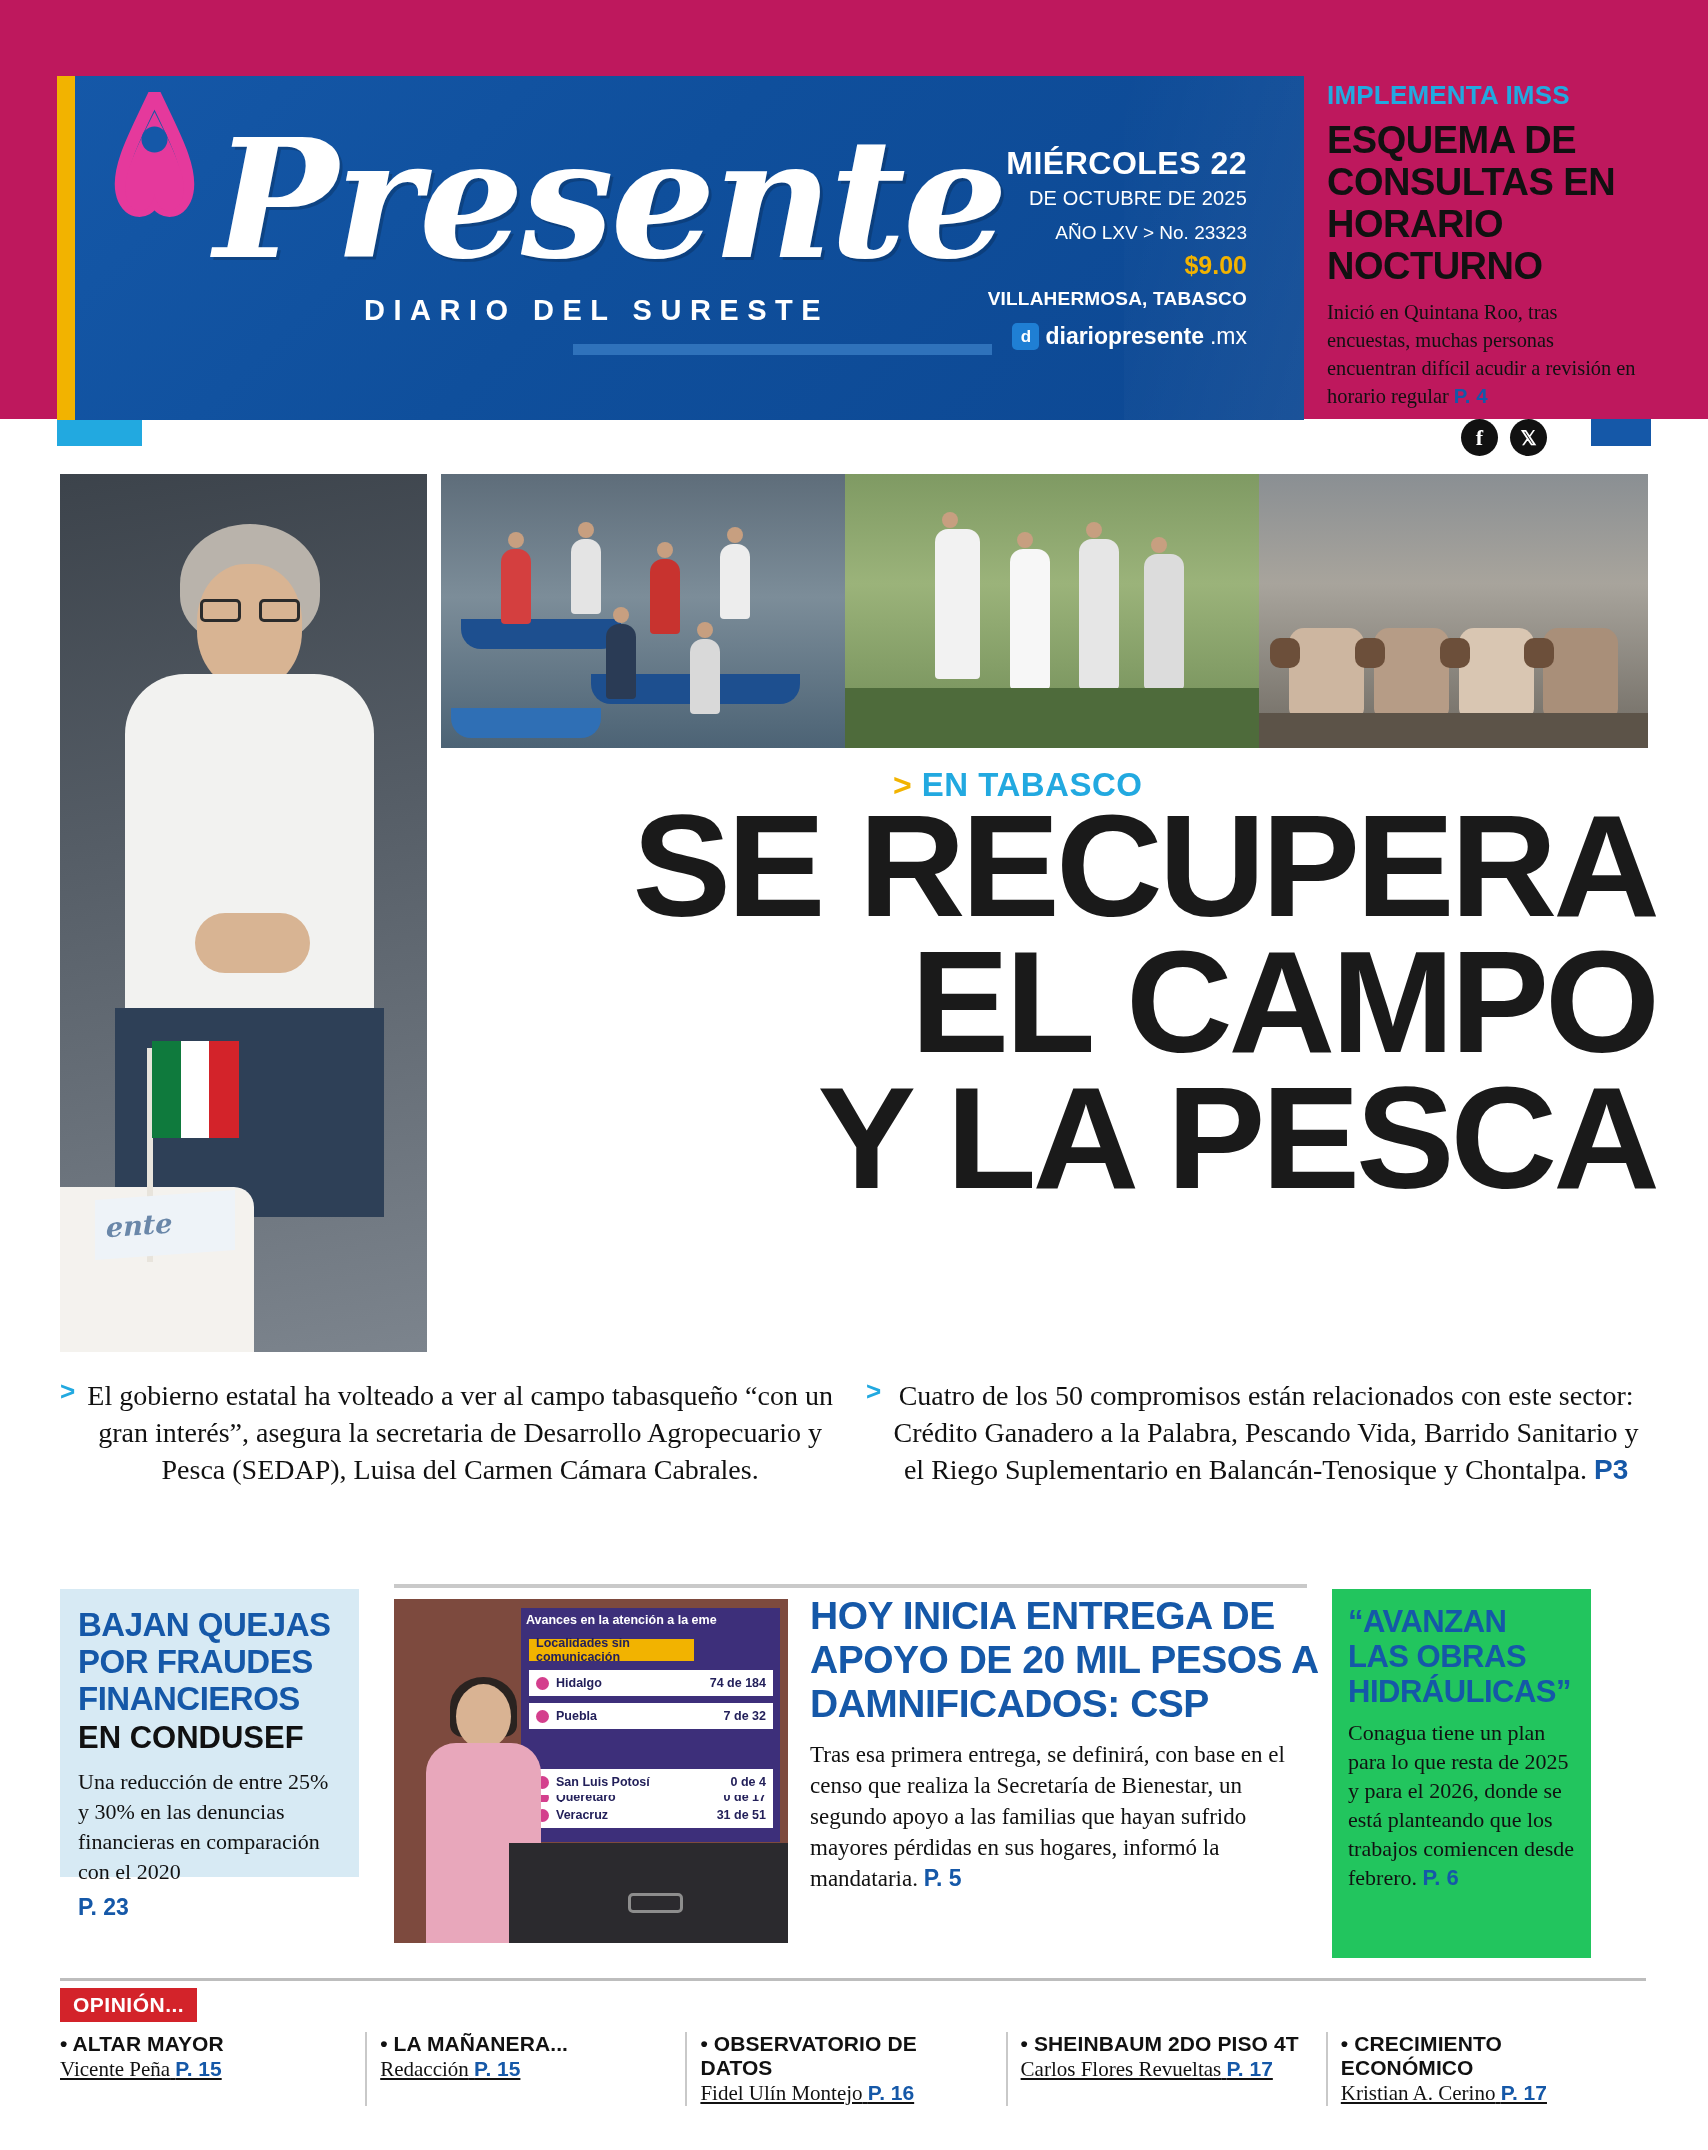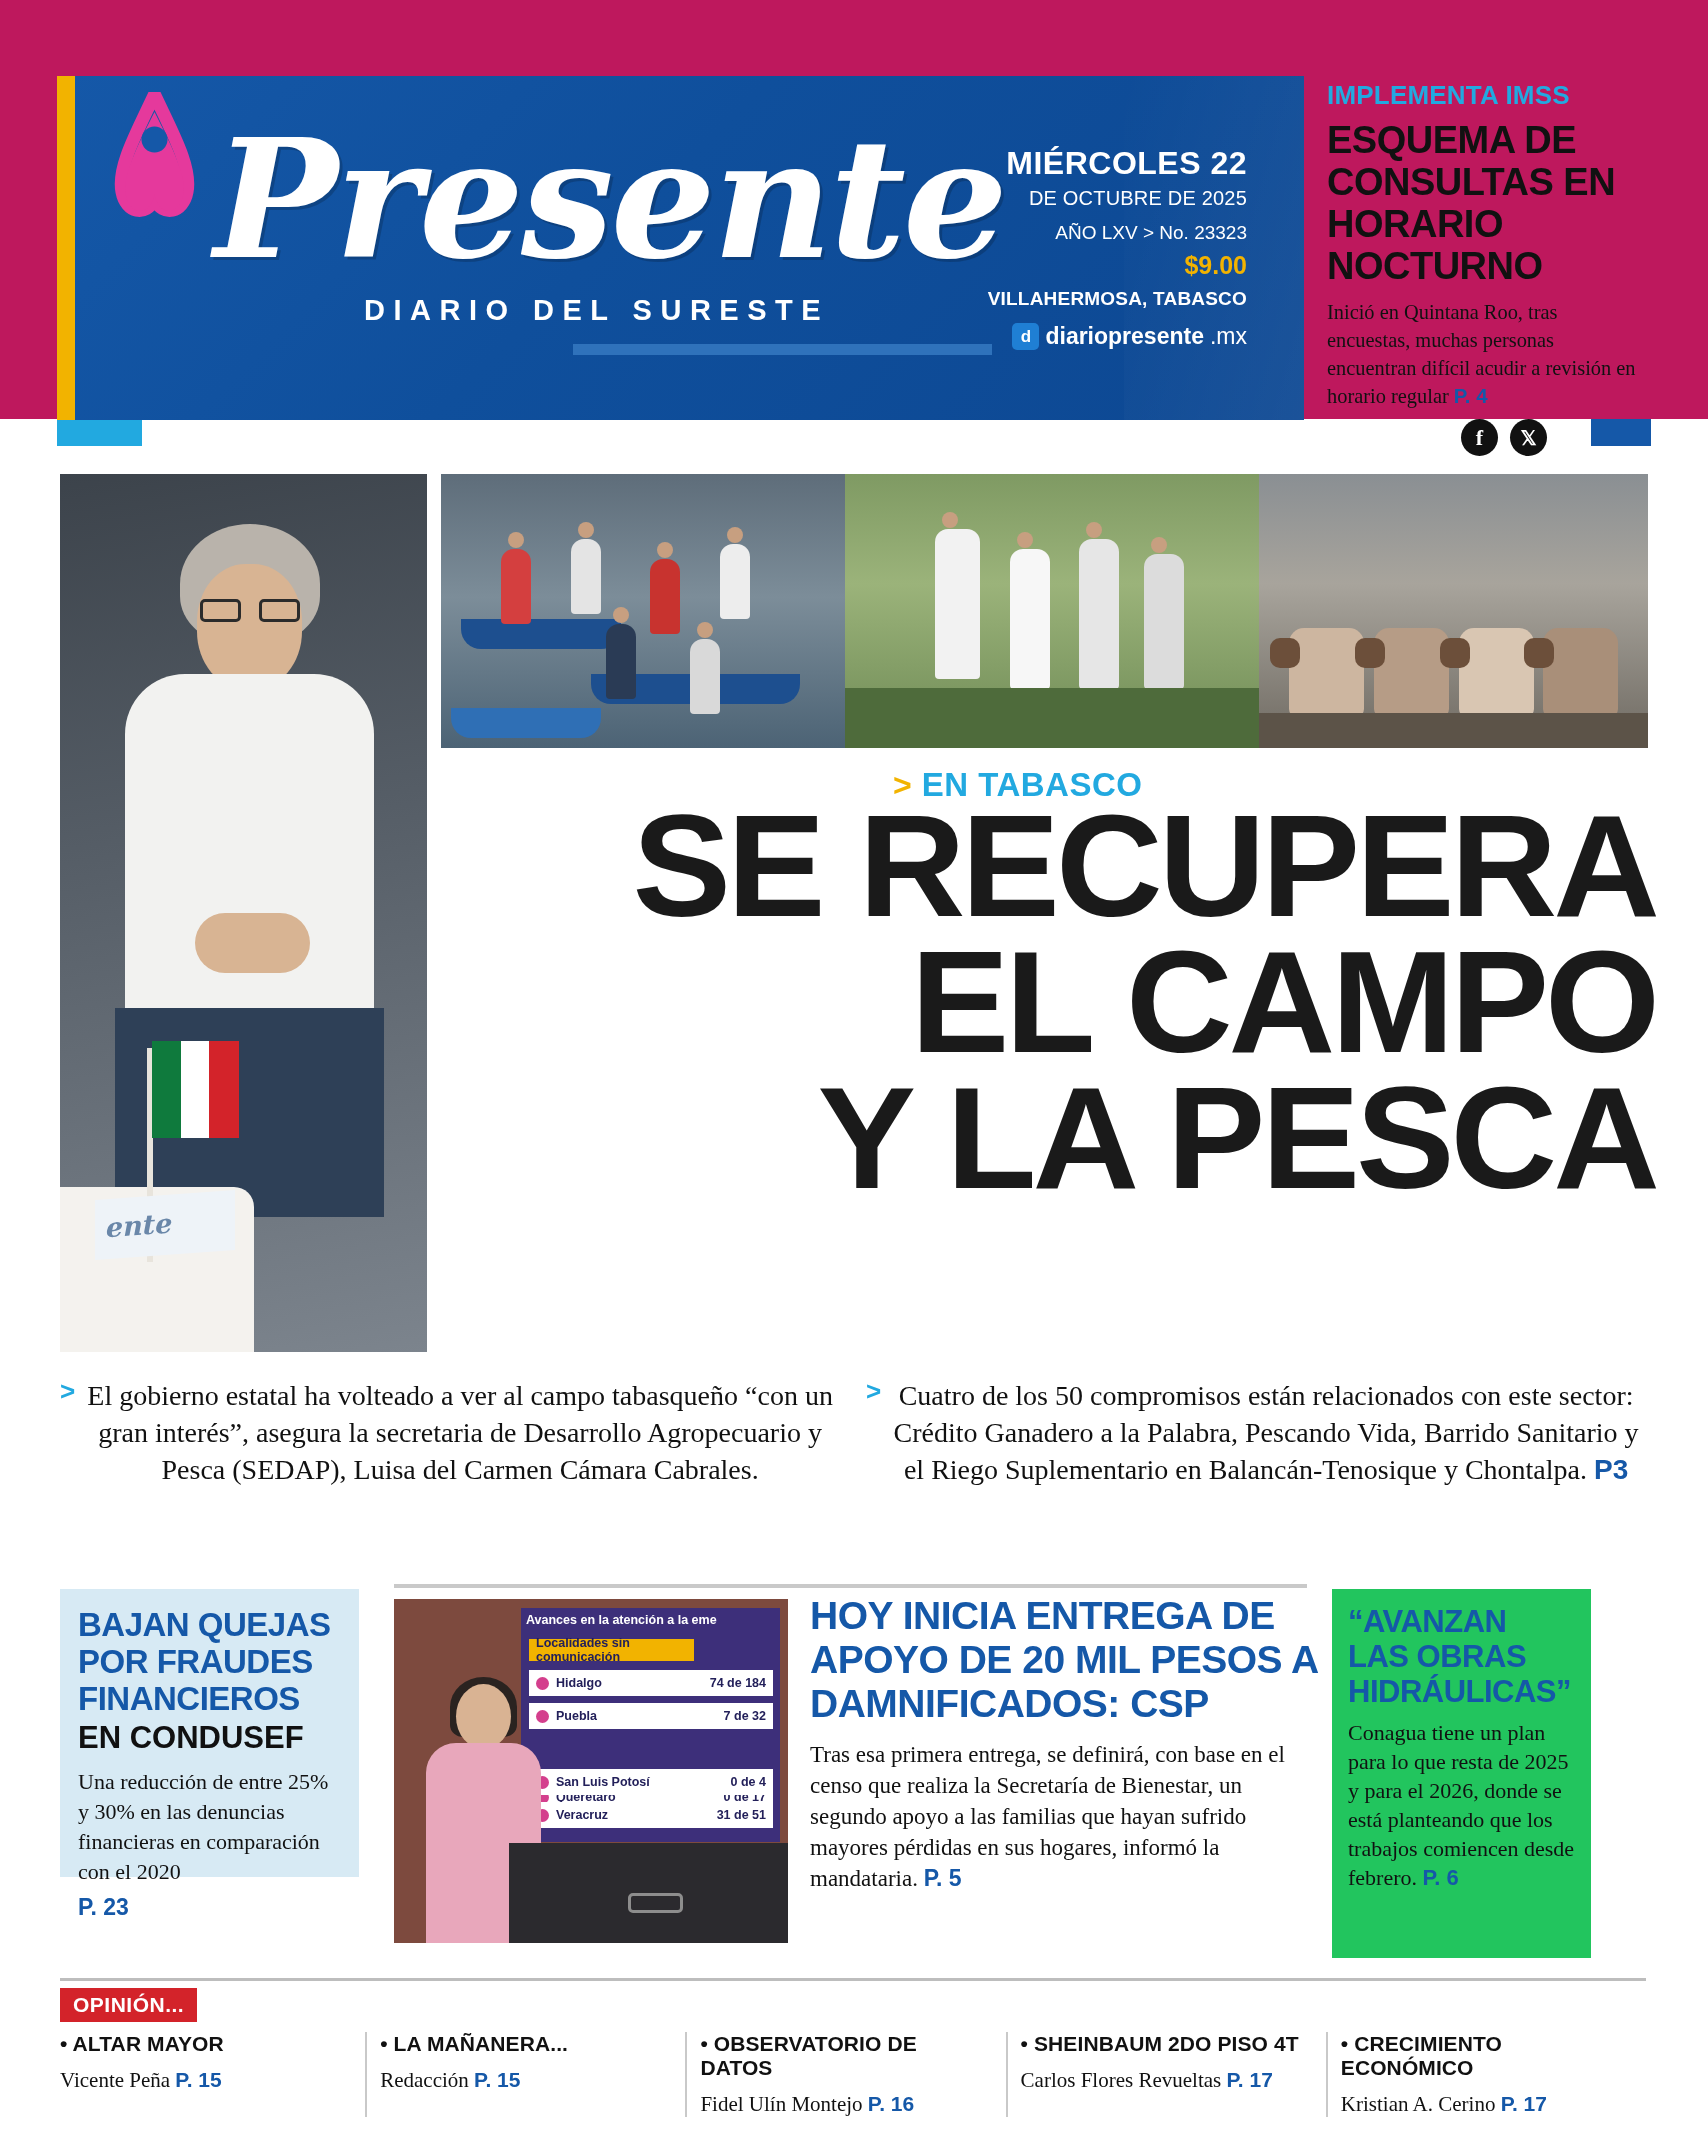--- a/index.html
+++ b/index.html
@@ -386,21 +386,21 @@
   }
   .op-row {
     position: absolute; left: 60px; top: 2032px;
     width: 1586px; display: flex;
   }
   .op-item { flex: 1; padding: 0 13px; border-left: 2px solid #c9c9c9; }
   .op-item:first-child { border-left: none; padding-left: 0; }
   .op-name { font-size: 21px; font-weight: bold; color: #111; letter-spacing: 0.1px; }
   .op-author {
     font-family: "Liberation Serif", serif;
-    margin-top: 12px; font-size: 21px; color: #111;
+    margin-top: 1px; font-size: 21px; color: #111; text-decoration: underline;
   }
   .op-author .pg { color: #1558a8; font-weight: bold; font-family: "Liberation Sans", sans-serif; }
 </style>
 </head>
 <body>
 
 <div class="page">
 
   <div class="masthead">
     <div class="mast-blue"></div>

